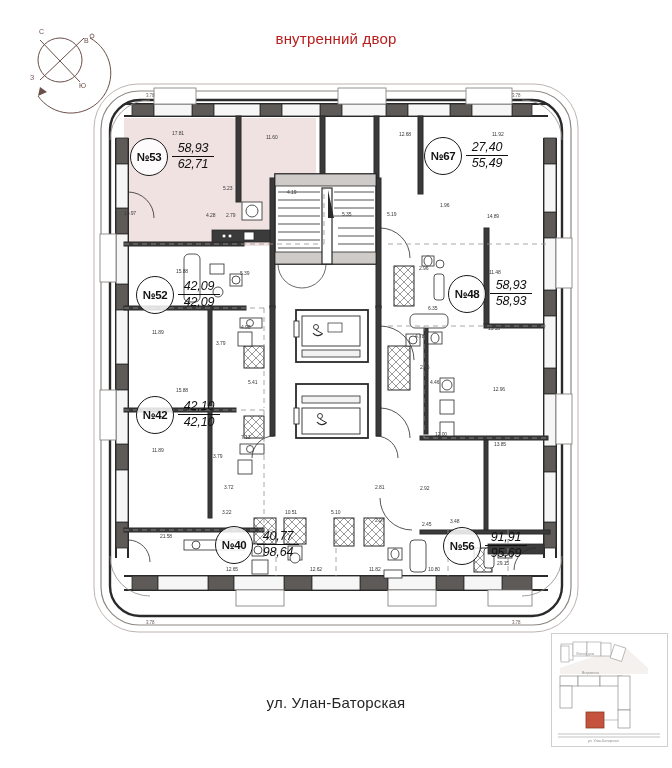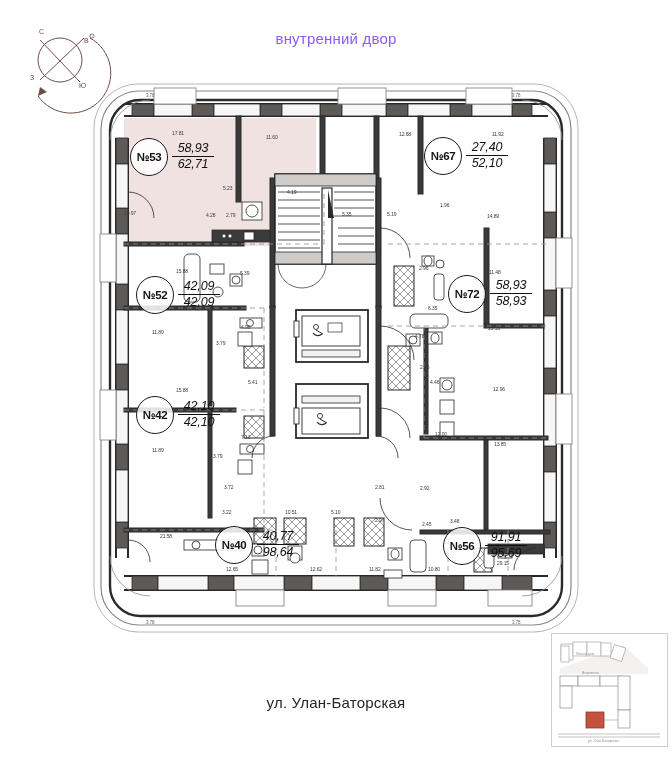--- a/index.html
+++ b/index.html
@@ -4,21 +4,21 @@
 <style>
   html,body{margin:0;padding:0;}
   body{
     width:672px;height:768px;background:#ffffff;
     font-family:"Liberation Sans",sans-serif;
     position:relative;overflow:hidden;color:#2b2b2b;
   }
 
   .label-top{
     position:absolute;left:0;right:0;top:30px;text-align:center;
-    font-size:15px;font-weight:500;letter-spacing:.2px;color:#8b5cf6;
+    font-size:15px;font-weight:500;letter-spacing:.2px;color:#b91c1c;
   }
   .label-bottom{
     position:absolute;left:0;right:0;top:694px;text-align:center;
     font-size:15px;font-weight:500;letter-spacing:.2px;color:#262626;
   }
 
   .compass{position:absolute;left:18px;top:18px;width:95px;height:95px;}
 
   .plan{position:absolute;left:88px;top:78px;width:496px;height:560px;}
 
@@ -383,27 +383,27 @@
   </div>
 </div>
 
 <div class="aptlabel" style="left:424px;top:137px;">
   <div class="circ">
       <span>№67</span>
     </div>
   <div class="frac">
     <div class="a">27,40</div>
     <div class="bar"></div>
-    <div class="b">52,10</div>
+    <div class="b">55,49</div>
   </div>
 </div>
 
 <div class="aptlabel" style="left:448px;top:275px;">
   <div class="circ">
-      <span>№72</span>
+      <span>№48</span>
     </div>
   <div class="frac">
     <div class="a">58,93</div>
     <div class="bar"></div>
     <div class="b">58,93</div>
   </div>
 </div>
 
 <div class="aptlabel" style="left:136px;top:276px;">
   <div class="circ">

